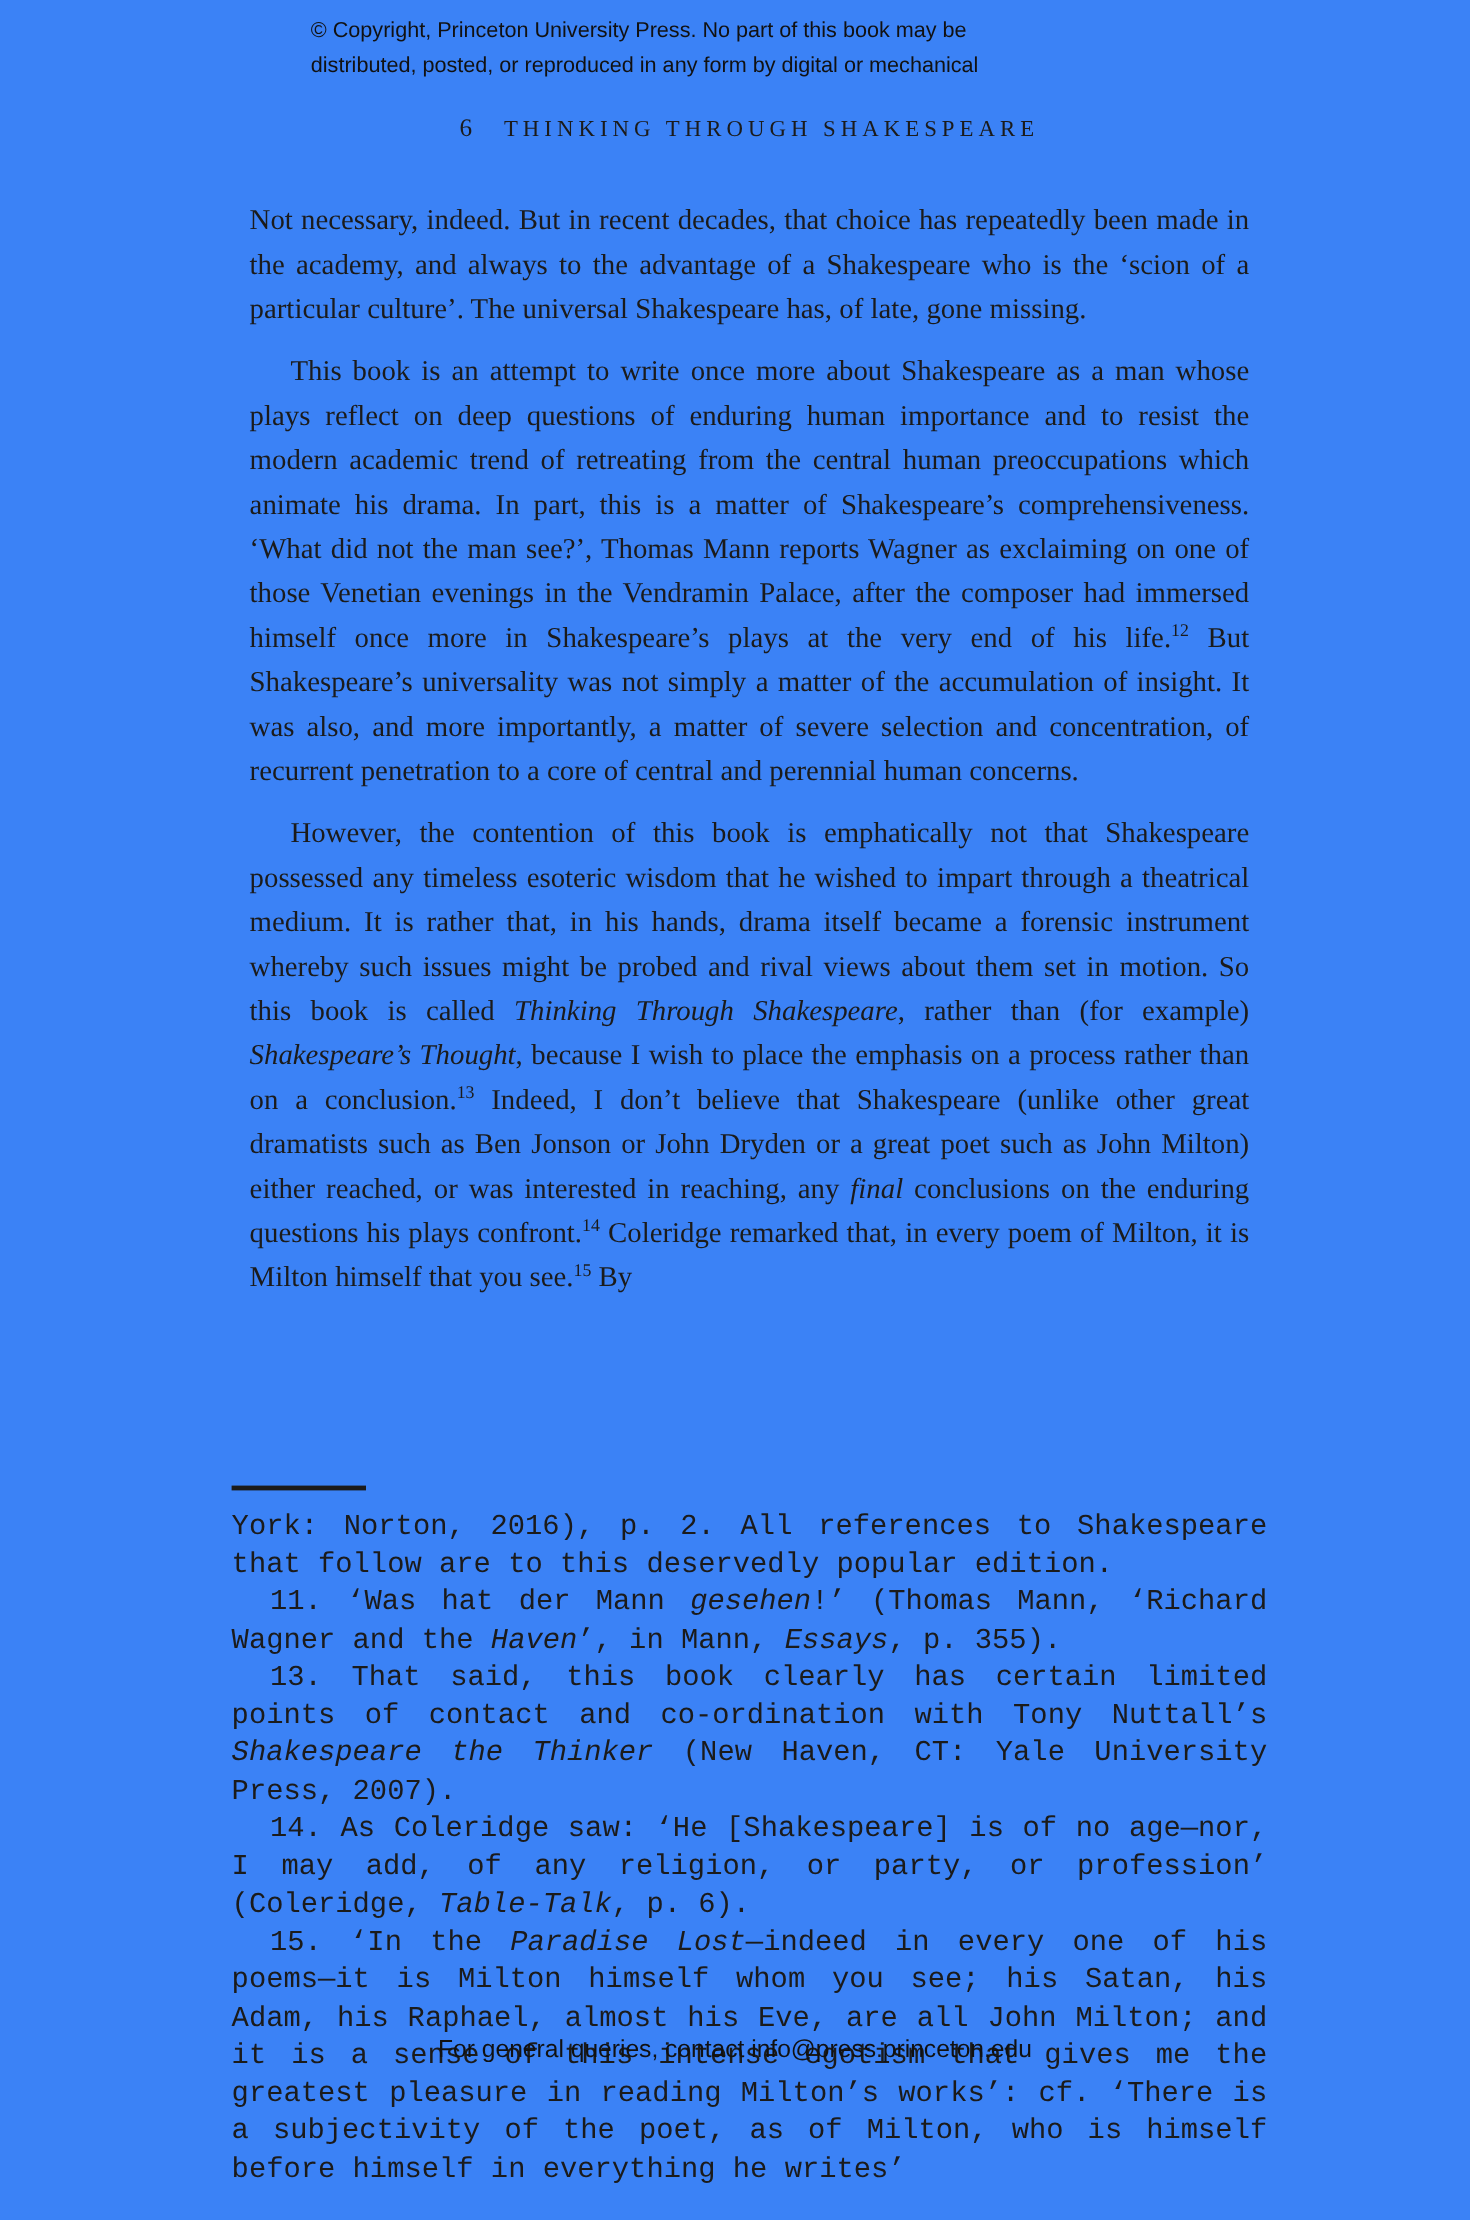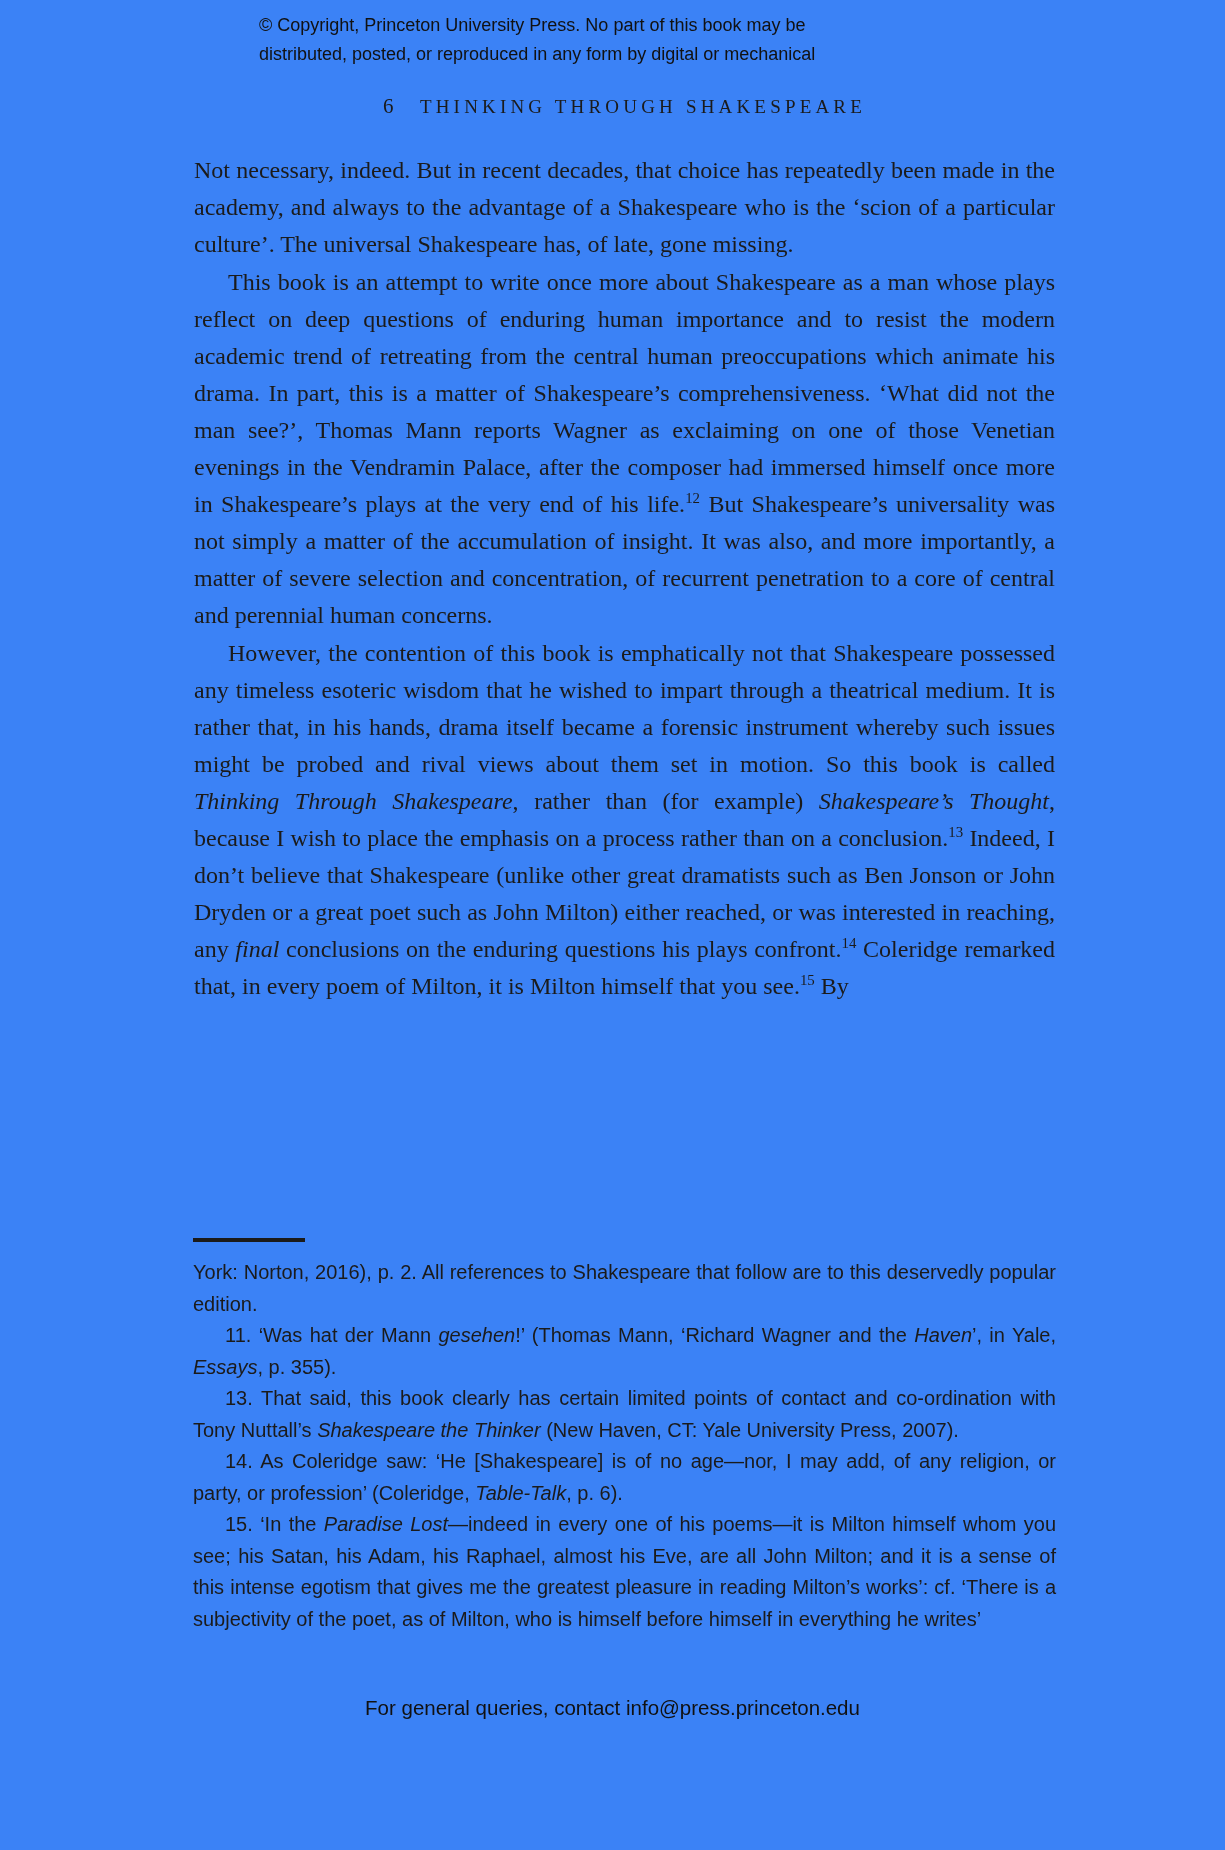--- a/index.html
+++ b/index.html
@@ -57,41 +57,41 @@
     left: 193px;
     top: 151px;
     width: 863px;
     font-family: "Liberation Serif", serif;
     font-size: 24px;
     line-height: 37px;
     text-align: justify;
     color: #1b1b1b;
   }
   .body-text p {
-    margin: 1px;
+    margin: 15px;
     padding: 0;
   }
   .body-text p.indented {
     text-indent: 34px;
   }
   sup {
     font-size: 0.62em;
     vertical-align: super;
     line-height: 0;
   }
   em { font-style: italic; }
 
   
   .footnotes {
     position: absolute;
     left: 193px;
     top: 1238px;
     width: 863px;
-    font-family: Liberation Sans, sans-serif;
-    font-size: 20px;
+    font-family: Liberation Mono, monospace;
+    font-size: 24px;
     line-height: 31.5px;
     text-align: justify;
     color: #1b1b1b;
   }
   .footnote-rule {
     width: 112px;
     height: 4px;
     background: #1b1b1b;
     margin: 0 0 15px 0;
   }
@@ -132,21 +132,21 @@
 
   <div class="body-text">
     <p><span>Not necessary, indeed. But in recent decades, that choice has repeatedly been made in the academy, and always to the advantage of a Shakespeare who is the ‘scion of a particular culture’. The universal Shakespeare has, of late, gone missing.</span></p>
     <p class="indented"><span>This book is an attempt to write once more about Shakespeare as a man whose plays reflect on deep questions of enduring human importance and to resist the modern academic trend of retreating from the central human preoccupations which animate his drama. In part, this is a matter of Shakespeare’s comprehensiveness. ‘What did not the man see?’, Thomas Mann reports Wagner as exclaiming on one of those Venetian evenings in the Vendramin Palace, after the composer had immersed himself once more in Shakespeare’s plays at the very end of his life.</span><sup>12</sup><span> But Shakespeare’s universality was not simply a matter of the accumulation of insight. It was also, and more importantly, a matter of severe selection and concentration, of recurrent penetration to a core of central and perennial human concerns.</span></p>
     <p class="indented"><span>However, the contention of this book is emphatically not that Shakespeare possessed any timeless esoteric wisdom that he wished to impart through a theatrical medium. It is rather that, in his hands, drama itself became a forensic instrument whereby such issues might be probed and rival views about them set in motion. So this book is called </span><em>Thinking Through Shakespeare</em><span>, rather than (for example) </span><em>Shakespeare’s Thought</em><span>, because I wish to place the emphasis on a process rather than on a conclusion.</span><sup>13</sup><span> Indeed, I don’t believe that Shakespeare (unlike other great dramatists such as Ben Jonson or John Dryden or a great poet such as John Milton) either reached, or was interested in reaching, any </span><em>final</em><span> conclusions on the enduring questions his plays confront.</span><sup>14</sup><span> Coleridge remarked that, in every poem of Milton, it is Milton himself that you see.</span><sup>15</sup><span> By</span></p>
   </div>
 
   <div class="footnotes">
     <div class="footnote-rule"></div>
     <p><span>York: Norton, 2016), p. 2. All references to Shakespeare that follow are to this deservedly popular edition.</span></p>
-    <p class="indented"><span>11. ‘Was hat der Mann </span><em>gesehen</em><span>!’ (Thomas Mann, ‘Richard Wagner and the </span><em>Haven</em><span>’, in Yale, </span><em>Essays</em><span>, p. 355).</span></p>
+    <p class="indented"><span>11. ‘Was hat der Mann </span><em>gesehen</em><span>!’ (Thomas Mann, ‘Richard Wagner and the </span><em>Haven</em><span>’, in Mann, </span><em>Essays</em><span>, p. 355).</span></p>
     <p class="indented"><span>13. That said, this book clearly has certain limited points of contact and co-ordination with Tony Nuttall’s </span><em>Shakespeare the Thinker</em><span> (New Haven, CT: Yale University Press, 2007).</span></p>
     <p class="indented"><span>14. As Coleridge saw: ‘He [Shakespeare] is of no age—nor, I may add, of any religion, or party, or profession’ (Coleridge, </span><em>Table-Talk</em><span>, p. 6).</span></p>
     <p class="indented"><span>15. ‘In the </span><em>Paradise Lost</em><span>—indeed in every one of his poems—it is Milton himself whom you see; his Satan, his Adam, his Raphael, almost his Eve, are all John Milton; and it is a sense of this intense egotism that gives me the greatest pleasure in reading Milton’s works’: cf. ‘There is a subjectivity of the poet, as of Milton, who is himself before himself in everything he writes’</span></p>
   </div>
 
   <div class="page-footer">For general queries, contact info@press.princeton.edu</div>
 
 </div>
 
 </body></html>

